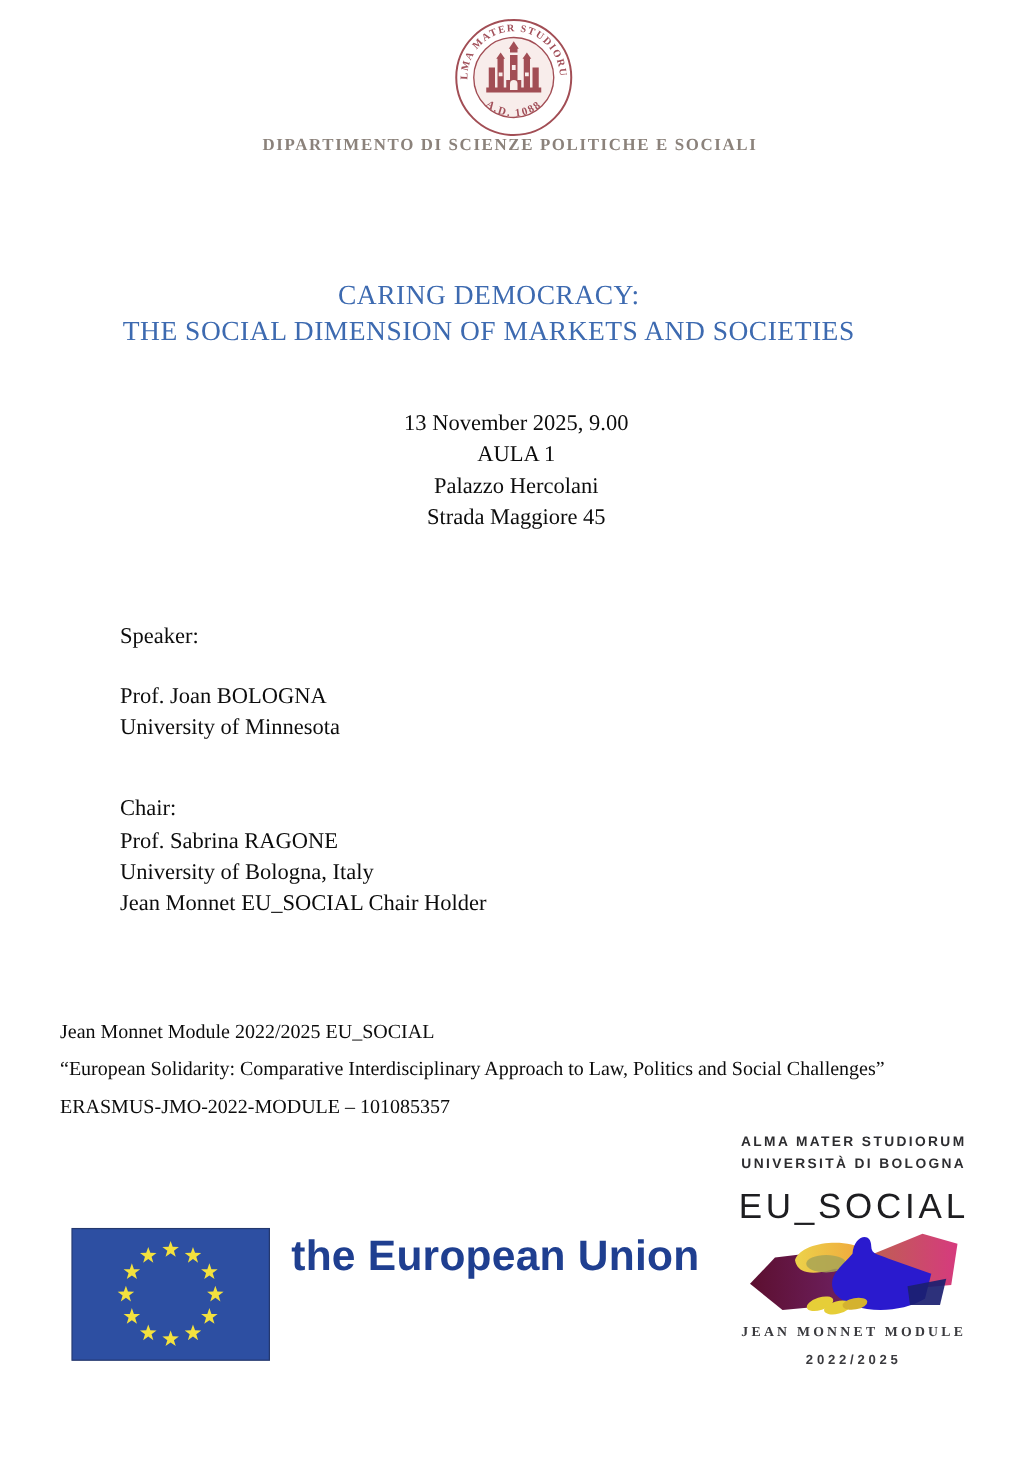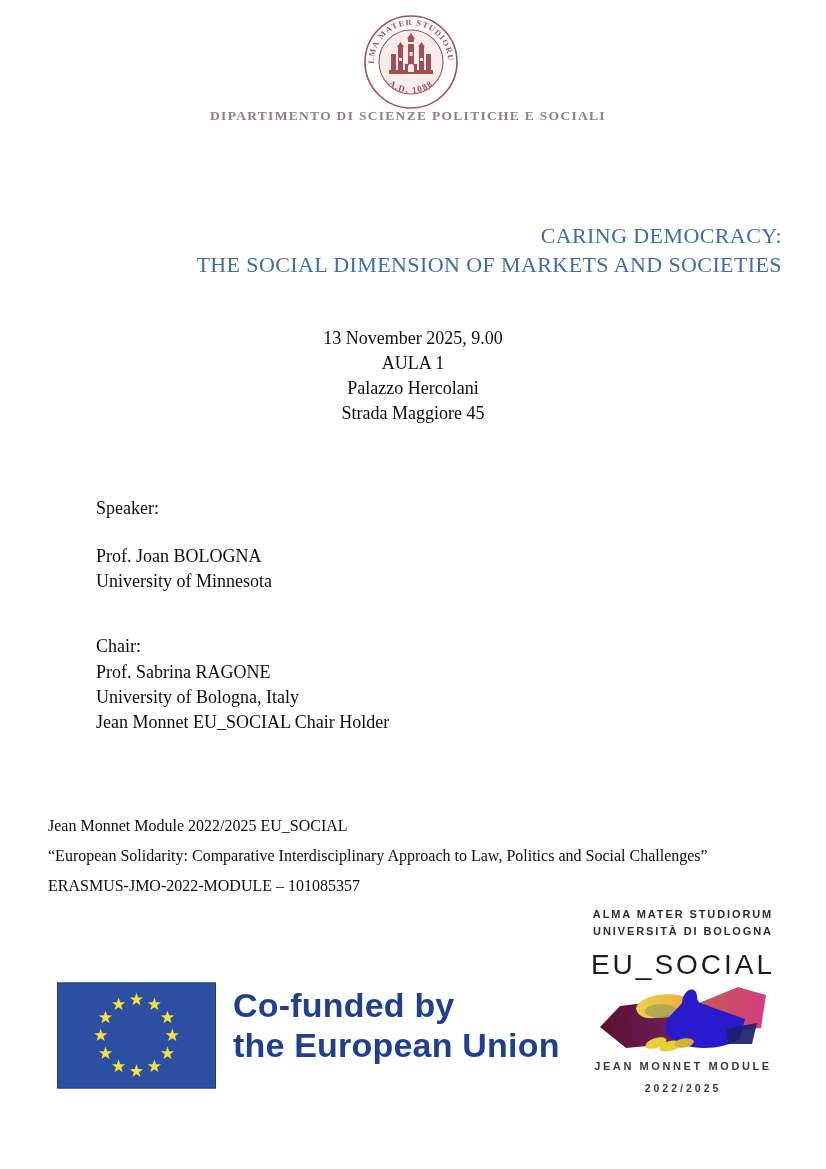--- a/index.html
+++ b/index.html
@@ -11,21 +11,21 @@
 
   
   .seal-wrap{left:361px;top:12px;width:100px;height:100px;}
   .dept{
     left:0;right:10px;top:108px;text-align:center;
     font-size:13.5px;letter-spacing:1.3px;color:#8b827b;font-weight:600;
   }
 
   
   .title{
-    left:0;right:44px;top:221px;text-align:right;
+    left:0;right:44px;top:221px;text-align:center;
     color:#3d6ab0;font-size:22px;line-height:29px;letter-spacing:0.4px;
   }
 
   
   .event{
     left:0;right:0;top:326px;text-align:center;
     font-size:18px;line-height:25px;color:#0c0c0c;
   }
 
   
@@ -49,21 +49,21 @@
     font-size:34px;line-height:40px;color:#1f3f90;letter-spacing:0.2px;
   }
 
   
   .eusocial{left:588px;top:906px;width:190px;text-align:center;
     font-family:"Liberation Sans", sans-serif;color:#2d2d30;}
   .eusocial .uni-line{font-size:11px;letter-spacing:1.9px;font-weight:700;line-height:17px;white-space:nowrap;}
   .eusocial .wordmark{font-size:28px;letter-spacing:3px;color:#1d1d20;font-weight:400;margin-top:9px;white-space:nowrap;}
   .hands-wrap{left:598px;top:977px;width:172px;height:86px;}
   .jmm{left:588px;top:1060px;width:190px;text-align:center;
-    font-family:Liberation Sans, sans-serif;font-size:11px;letter-spacing:2.6px;
+    font-family:Liberation Serif, serif;font-size:11px;letter-spacing:2.6px;
     font-weight:700;color:#3a3a3e;white-space:nowrap;}
   .years{left:588px;top:1082px;width:190px;text-align:center;
     font-family:"Liberation Sans", sans-serif;font-size:10.5px;letter-spacing:3px;
     font-weight:700;color:#3a3a3e;}
 </style>
 </head>
 <body>
 
 <div class="page">
 
@@ -151,21 +151,20 @@
       <use href="#star" x="80" y="89.5"></use>
       <use href="#star" x="62" y="84.7"></use>
       <use href="#star" x="48.8" y="71.5"></use>
       <use href="#star" x="44" y="53.5"></use>
       <use href="#star" x="48.8" y="35.5"></use>
       <use href="#star" x="62" y="22.3"></use>
     </svg>
   </div>
 
   <div class="abs cofund">
-    <div>Co-funded by</div>
     <div>the European Union</div>
   </div>
 
   <div class="abs eusocial">
     <div class="uni-line">ALMA MATER STUDIORUM</div>
     <div class="uni-line">UNIVERSITÀ DI BOLOGNA</div>
     <div class="wordmark">EU_SOCIAL</div>
   </div>
 
   <div class="abs hands-wrap">

